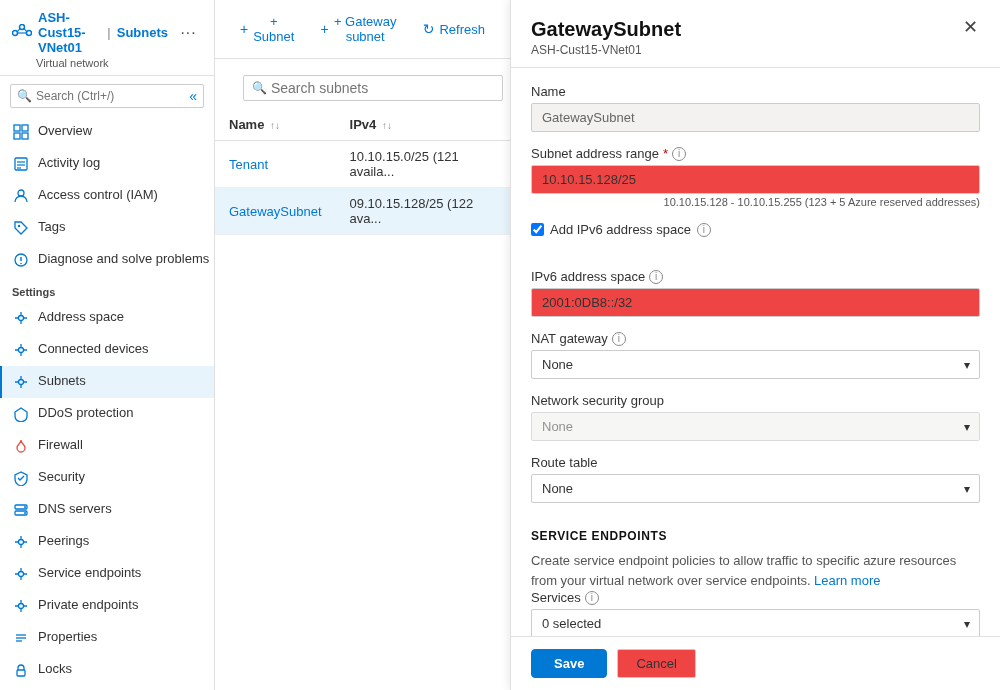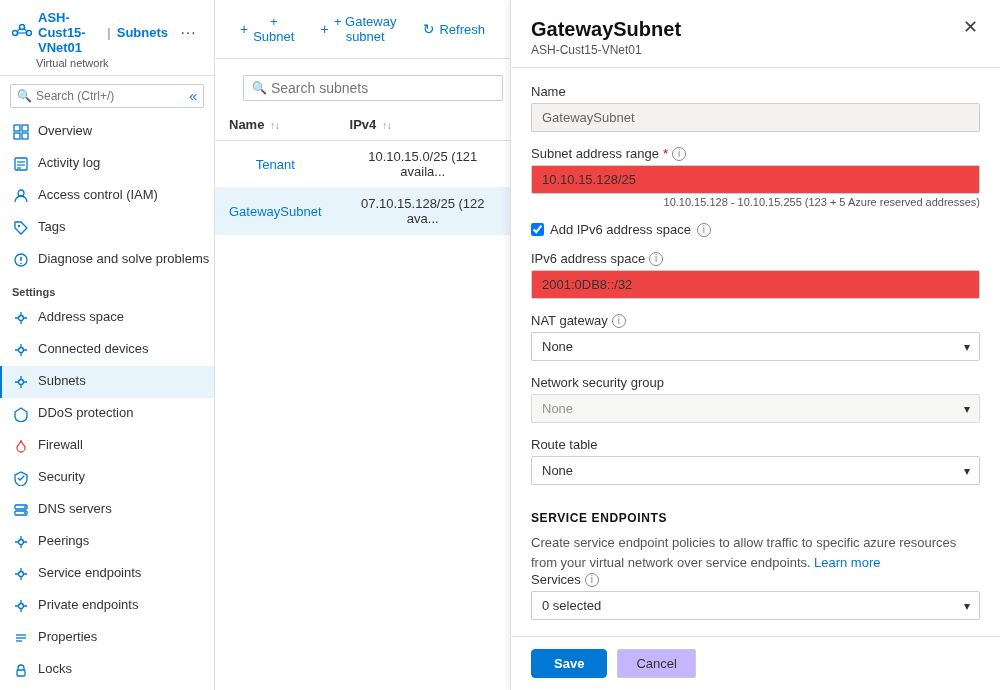--- a/index.html
+++ b/index.html
@@ -140,21 +140,20 @@
       font-size: 13px;
       color: #333;
       white-space: nowrap;
       background: #fff;
     }
     tbody td {
       padding: 8px 14px;
       border-bottom: 1px solid #f0f0f0;
       font-size: 13px;
       color: #333;
-      text-align: center;
     }
     tbody tr.selected { background: #e8f4fc; }
     .link-cell { color: #0078d4; cursor: pointer; text-decoration: none; }
     .sort-icon { font-size: 10px; color: #888; margin-left: 2px; }
 
     
     .side-panel {
       width: 490px;
       min-width: 490px;
       background: #fff;
@@ -235,21 +234,21 @@
     .hint-text {
       font-size: 11px;
       color: #555;
       text-align: right;
       margin-top: 2px;
     }
     .checkbox-row {
       display: flex;
       align-items: center;
       gap: 6px;
-      margin-bottom: 14px;
+      margin-bottom: 32px;
     }
     .checkbox-row input[type=checkbox] { cursor: pointer; }
     .checkbox-label { font-size: 13px; color: #333; }
     .form-select-wrapper {
       position: relative;
     }
     .form-select {
       width: 100%;
       padding: 6px 30px 6px 10px;
       border: 1px solid #ccc;
@@ -303,21 +302,21 @@
       background: #0078d4;
       color: #fff;
       border: 1px solid #0078d4;
       border-radius: 4px;
       cursor: pointer;
       font-size: 13px;
       font-weight: 600;
     }
     .btn-secondary {
       padding: 6px 18px;
-      background: #c4b5fd;
+      background: #ef4444;
       color: #333;
       border: 1px solid #ccc;
       border-radius: 2px;
       cursor: pointer;
       font-size: 13px;
     }
 
     
     ::-webkit-scrollbar { width: 6px; height: 6px; }
     ::-webkit-scrollbar-thumb { background: #ccc; border-radius: 3px; }
@@ -558,21 +557,21 @@
         <tr class="">
           <td>
             <a class="link-cell">Tenant</a>
           </td>
           <td>10.10.15.0/25 (121 availa...</td>
         </tr>
         <tr class="selected">
           <td>
             <a class="link-cell">GatewaySubnet</a>
           </td>
-          <td>07.10.15.128/25 (122 ava...</td>
+          <td>09.10.15.128/25 (122 ava...</td>
         </tr>
       </tbody>
     </table>
   </div>
 </div>
 
 <div class="side-panel">
   <div class="panel-header">
     <div class="panel-title-row">
       <div>

